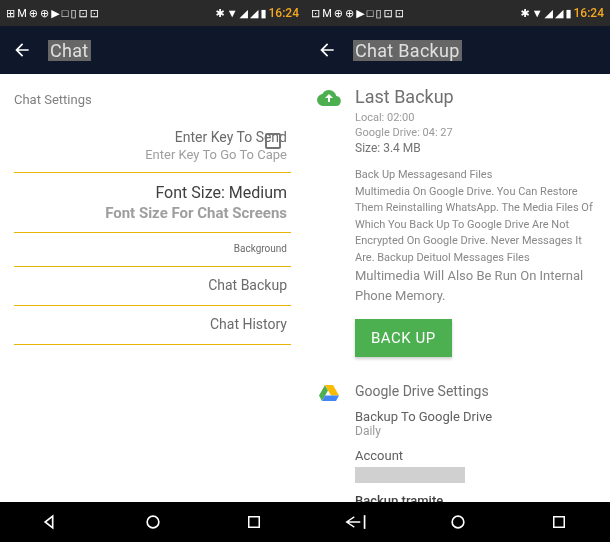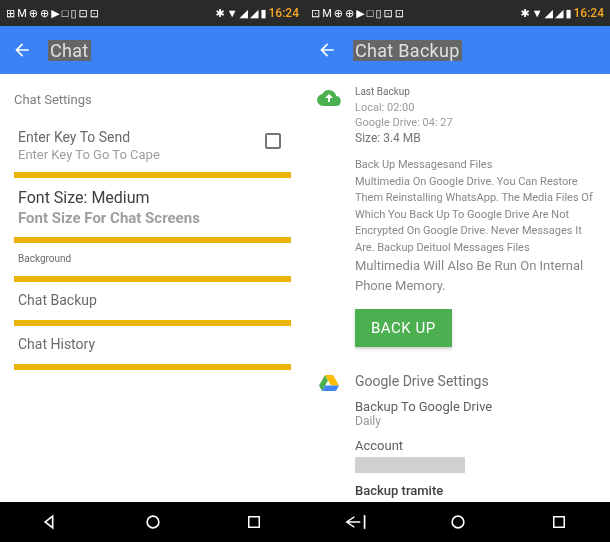--- a/index.html
+++ b/index.html
@@ -3,36 +3,36 @@
 <meta charset="utf-8">
 <style>
 * { margin: 0; padding: 0; box-sizing: border-box; font-family: Roboto, Arial, sans-serif; }
 body { width: 610px; height: 542px; background: #fff; overflow: hidden; }
 .container { display: flex; width: 610px; height: 542px; }
 .pane { width: 305px; height: 542px; display: flex; flex-direction: column; position: relative; }
 .status-bar { height: 26px; background: #2a2a2a; display: flex; align-items: center; padding: 0 6px; justify-content: space-between; font-size: 10px; color: #fff; }
 .status-icons { display: flex; align-items: center; gap: 2px; }
 .status-icons span { display: inline-block; }
 .status-time { color: #f5a623; font-weight: 500; font-size: 12px; }
-.app-bar { height: 48px; background: #3b82f6; display: flex; align-items: center; padding: 0 12px; gap: 16px; }
+.app-bar { height: 48px; background: #0f172a; display: flex; align-items: center; padding: 0 12px; gap: 16px; }
 .app-bar .back { width: 20px; height: 20px; }
 .app-bar .title { color: #fff; font-size: 18px; font-weight: 400; letter-spacing: 0.3px; }
 .title-hl { background: #666; color: #e0e0e0; padding: 0 2px; }
 .content { flex: 1; overflow-y: auto; padding: 10px 14px; }
 .section-head { font-size: 13px; color: #808080; margin: 8px 0 12px 0; }
 .row { padding: 10px 4px; position: relative; }
-.row.border { border-bottom: 6px solid #eab308; }
+.row.border { border-bottom: 1px solid #eab308; text-align: right; }
 .row-title { font-size: 14px; color: #6b6b6b; margin-bottom: 2px; }
 .row-title.big { font-size: 16px; color: #404040; }
 .row-sub { font-size: 13px; color: #9e9e9e; }
 .row-sub.big { font-size: 15px; font-weight: bold; }
 .checkbox { position: absolute; right: 10px; top: 14px; width: 16px; height: 16px; border: 2px solid #757575; border-radius: 2px; }
 .backup-section { position: relative; padding: 12px 10px 14px 50px; }
 .backup-section .cloud { position: absolute; left: 12px; top: 12px; }
-.backup-title { font-size: 10px; color: #707070; margin-bottom: 4px; }
+.backup-title { font-size: 18px; color: #707070; margin-bottom: 4px; }
 .backup-line { font-size: 11px; color: #999; margin-bottom: 2px; }
 .backup-size { font-size: 12px; color: #737373; margin-top: 2px; }
 .backup-desc { font-size: 11px; color: #888; line-height: 1.5; margin-top: 12px; }
 .backup-desc .larger { font-size: 13px; color: #888; }
 .backup-btn { background: #4caf50; color: #fff; border: none; font-size: 15px; padding: 10px 16px; margin-top: 14px; cursor: pointer; letter-spacing: 0.5px; box-shadow: 0 2px 3px rgba(0,0,0,0.2); }
 .drive-section { position: relative; padding: 12px 10px 10px 50px; }
 .drive-section .drive-icon { position: absolute; left: 12px; top: 12px; }
 .drive-title { font-size: 14px; color: #707070; margin-bottom: 10px; }
 .drive-row { margin-bottom: 10px; }
 .drive-row-title { font-size: 13px; color: #606060; }

